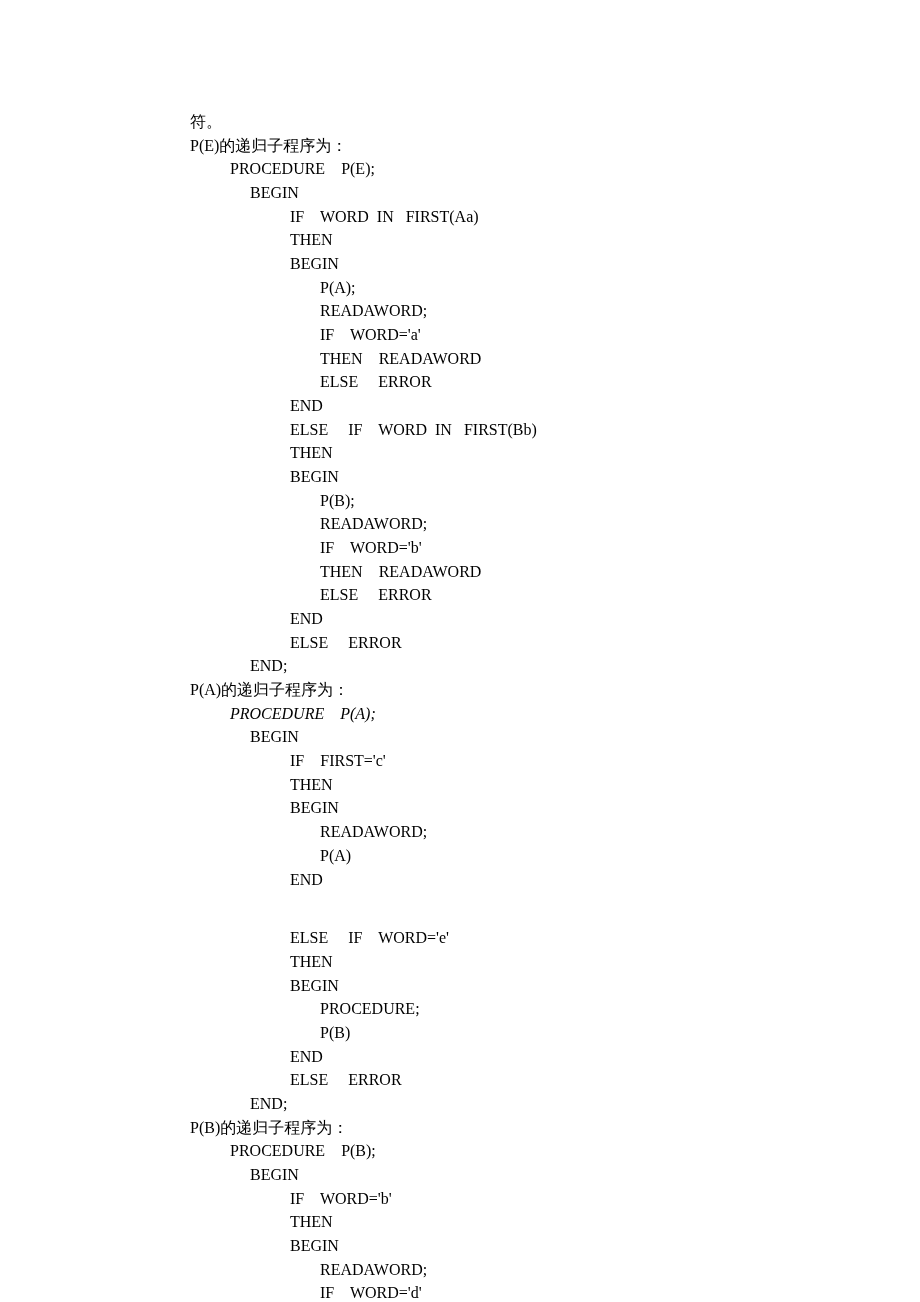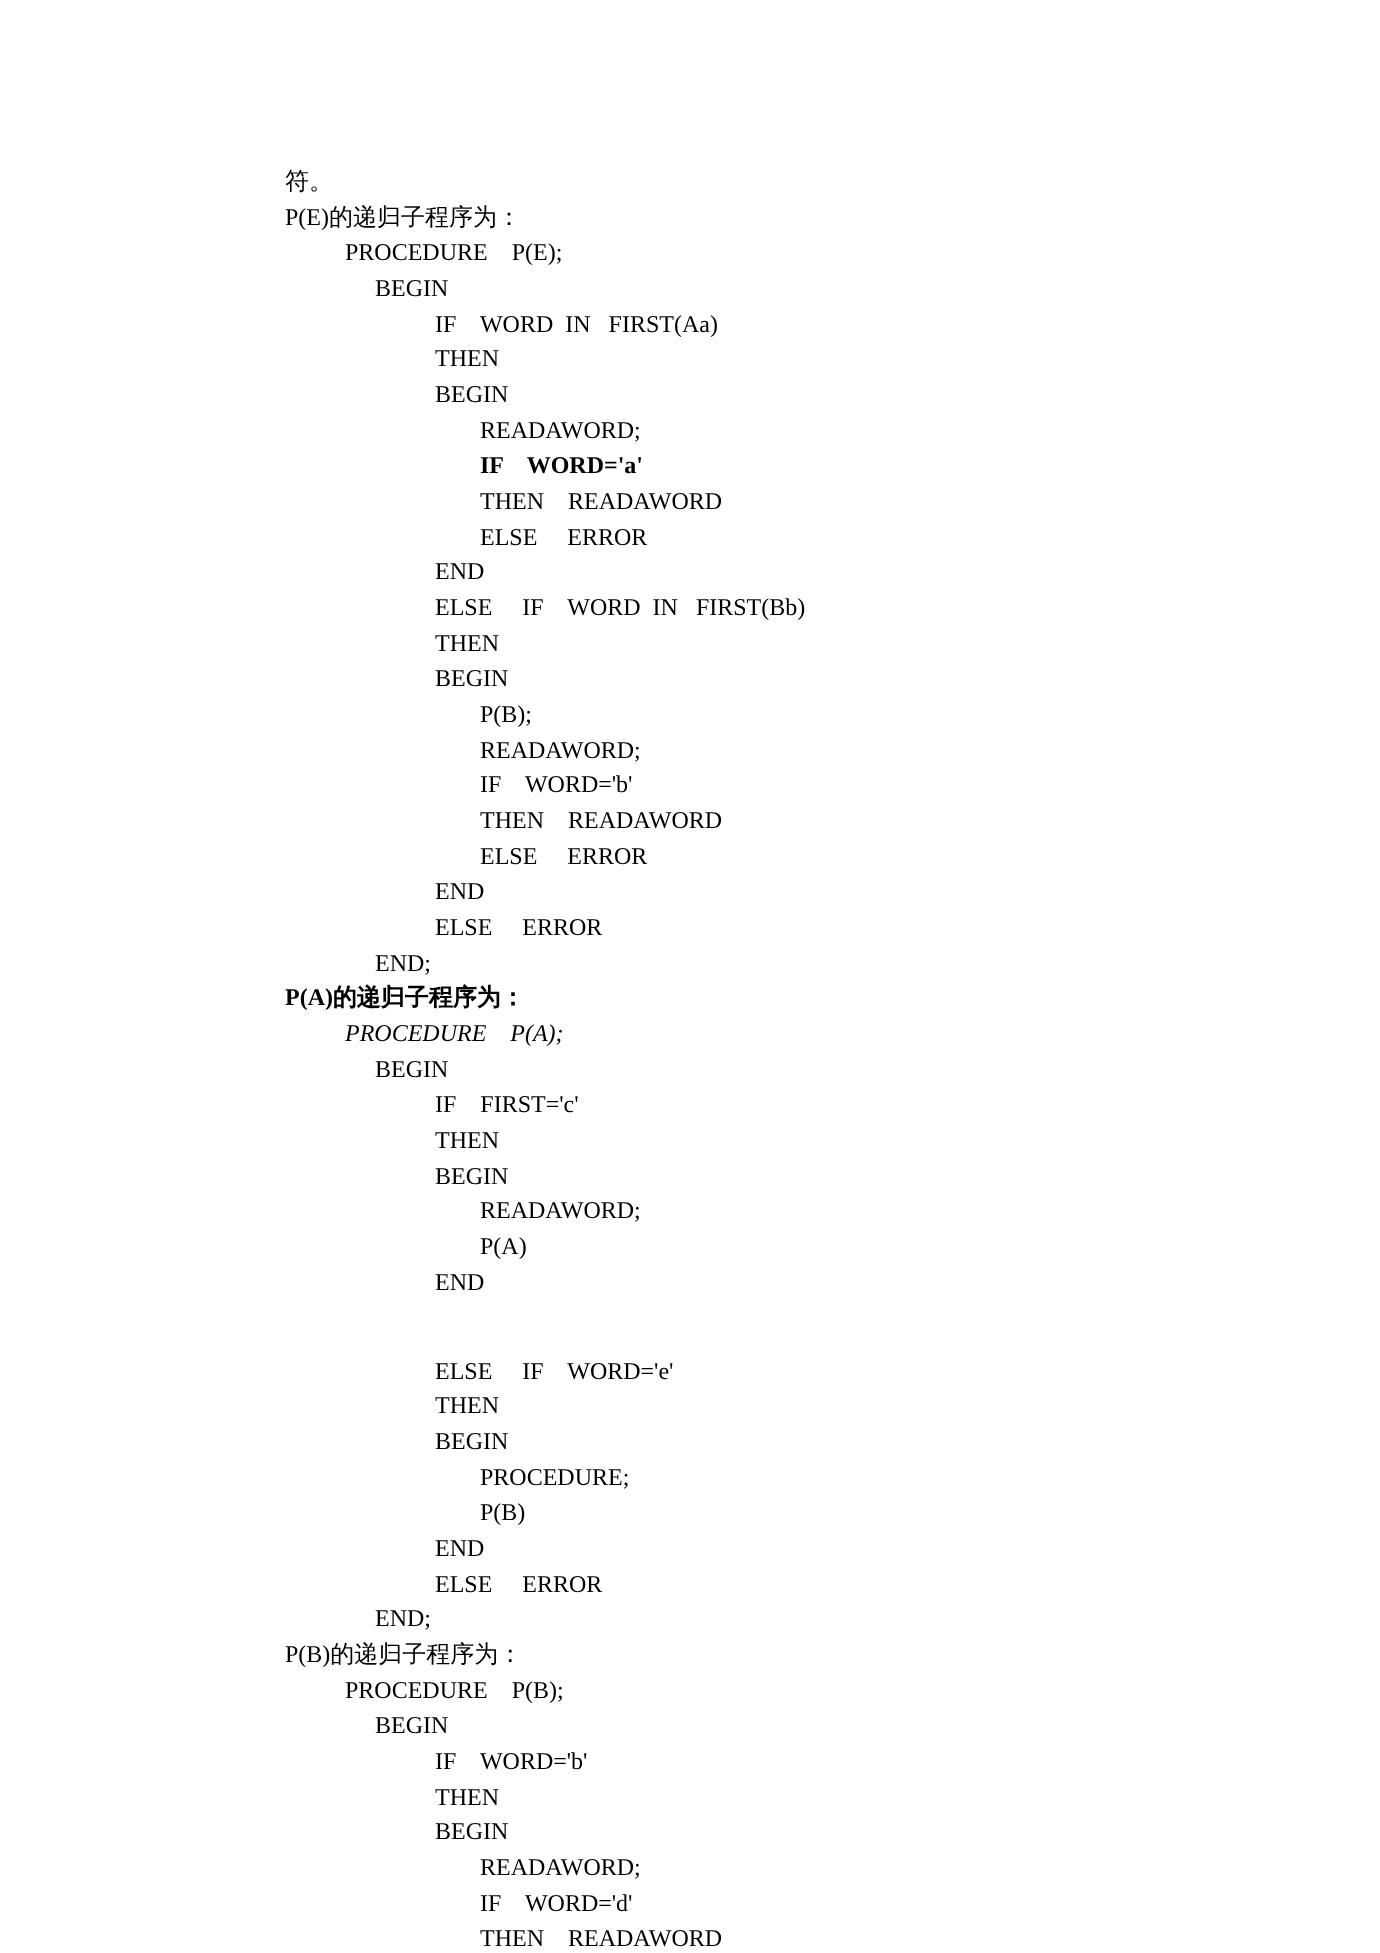--- a/index.html
+++ b/index.html
@@ -26,37 +26,38 @@
 <body>
 
 <div class="page" id="page">
     <div class="line" style="padding-left: 0px;">符。</div>
     <div class="line" style="padding-left: 0px;">P(E)的递归子程序为：</div>
     <div class="line" style="padding-left: 40px;">PROCEDURE    P(E);</div>
     <div class="line" style="padding-left: 60px;">BEGIN</div>
     <div class="line" style="padding-left: 100px;">IF    WORD  IN   FIRST(Aa)</div>
     <div class="line" style="padding-left: 100px;">THEN</div>
     <div class="line" style="padding-left: 100px;">BEGIN</div>
+    <div class="line" style="padding-left: 130px;">P(A);</div>
     <div class="line" style="padding-left: 130px;">READAWORD;</div>
-    <div class="line" style="padding-left: 130px; font-weight: bold;">IF    WORD='a'</div>
+    <div class="line" style="padding-left: 130px;">IF    WORD='a'</div>
     <div class="line" style="padding-left: 130px;">THEN    READAWORD</div>
     <div class="line" style="padding-left: 130px;">ELSE     ERROR</div>
     <div class="line" style="padding-left: 100px;">END</div>
     <div class="line" style="padding-left: 100px;">ELSE     IF    WORD  IN   FIRST(Bb)</div>
     <div class="line" style="padding-left: 100px;">THEN</div>
     <div class="line" style="padding-left: 100px;">BEGIN</div>
     <div class="line" style="padding-left: 130px;">P(B);</div>
     <div class="line" style="padding-left: 130px;">READAWORD;</div>
     <div class="line" style="padding-left: 130px;">IF    WORD='b'</div>
     <div class="line" style="padding-left: 130px;">THEN    READAWORD</div>
     <div class="line" style="padding-left: 130px;">ELSE     ERROR</div>
     <div class="line" style="padding-left: 100px;">END</div>
     <div class="line" style="padding-left: 100px;">ELSE     ERROR</div>
     <div class="line" style="padding-left: 60px;">END;</div>
-    <div class="line" style="padding-left: 0px; font-weight: bold;">P(A)的递归子程序为：</div>
+    <div class="line" style="padding-left: 0px;">P(A)的递归子程序为：</div>
     <div class="line" style="padding-left: 40px; font-style: italic;">PROCEDURE    P(A);</div>
     <div class="line" style="padding-left: 60px;">BEGIN</div>
     <div class="line" style="padding-left: 100px;">IF    FIRST='c'</div>
     <div class="line" style="padding-left: 100px;">THEN</div>
     <div class="line" style="padding-left: 100px;">BEGIN</div>
     <div class="line" style="padding-left: 130px;">READAWORD;</div>
     <div class="line" style="padding-left: 130px;">P(A)</div>
     <div class="line" style="padding-left: 100px;">END</div>
     <div class="line" style="padding-left: 100px; margin-top: 35px;">ELSE     IF    WORD='e'</div>
     <div class="line" style="padding-left: 100px;">THEN</div>

